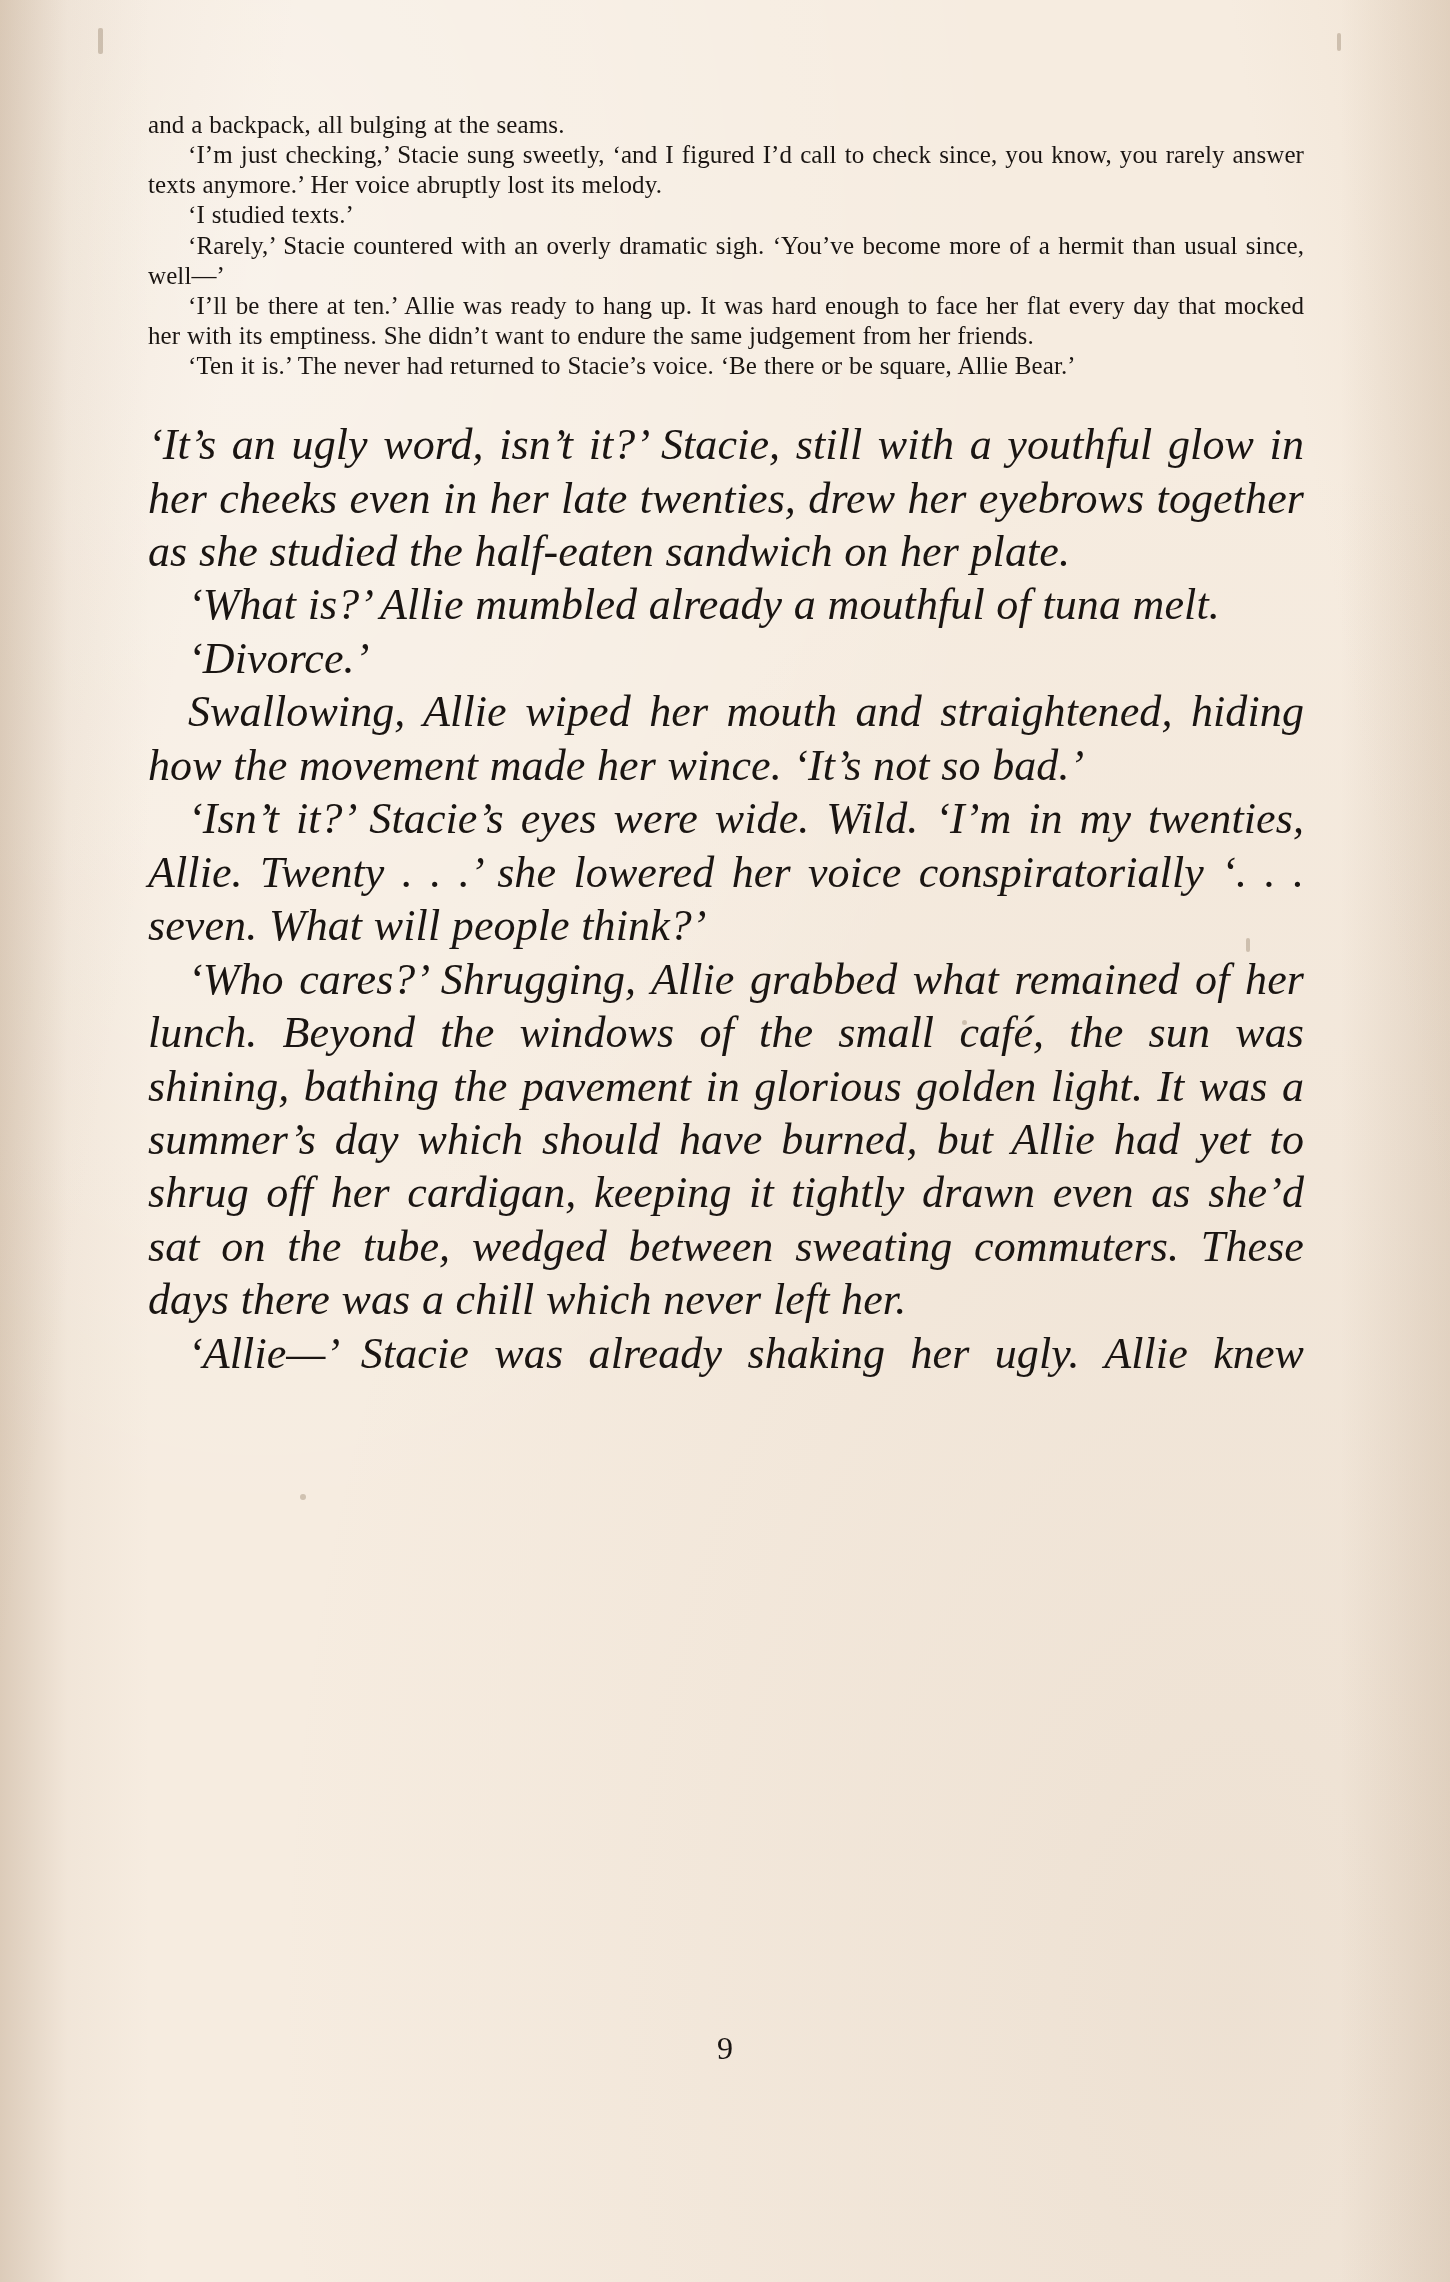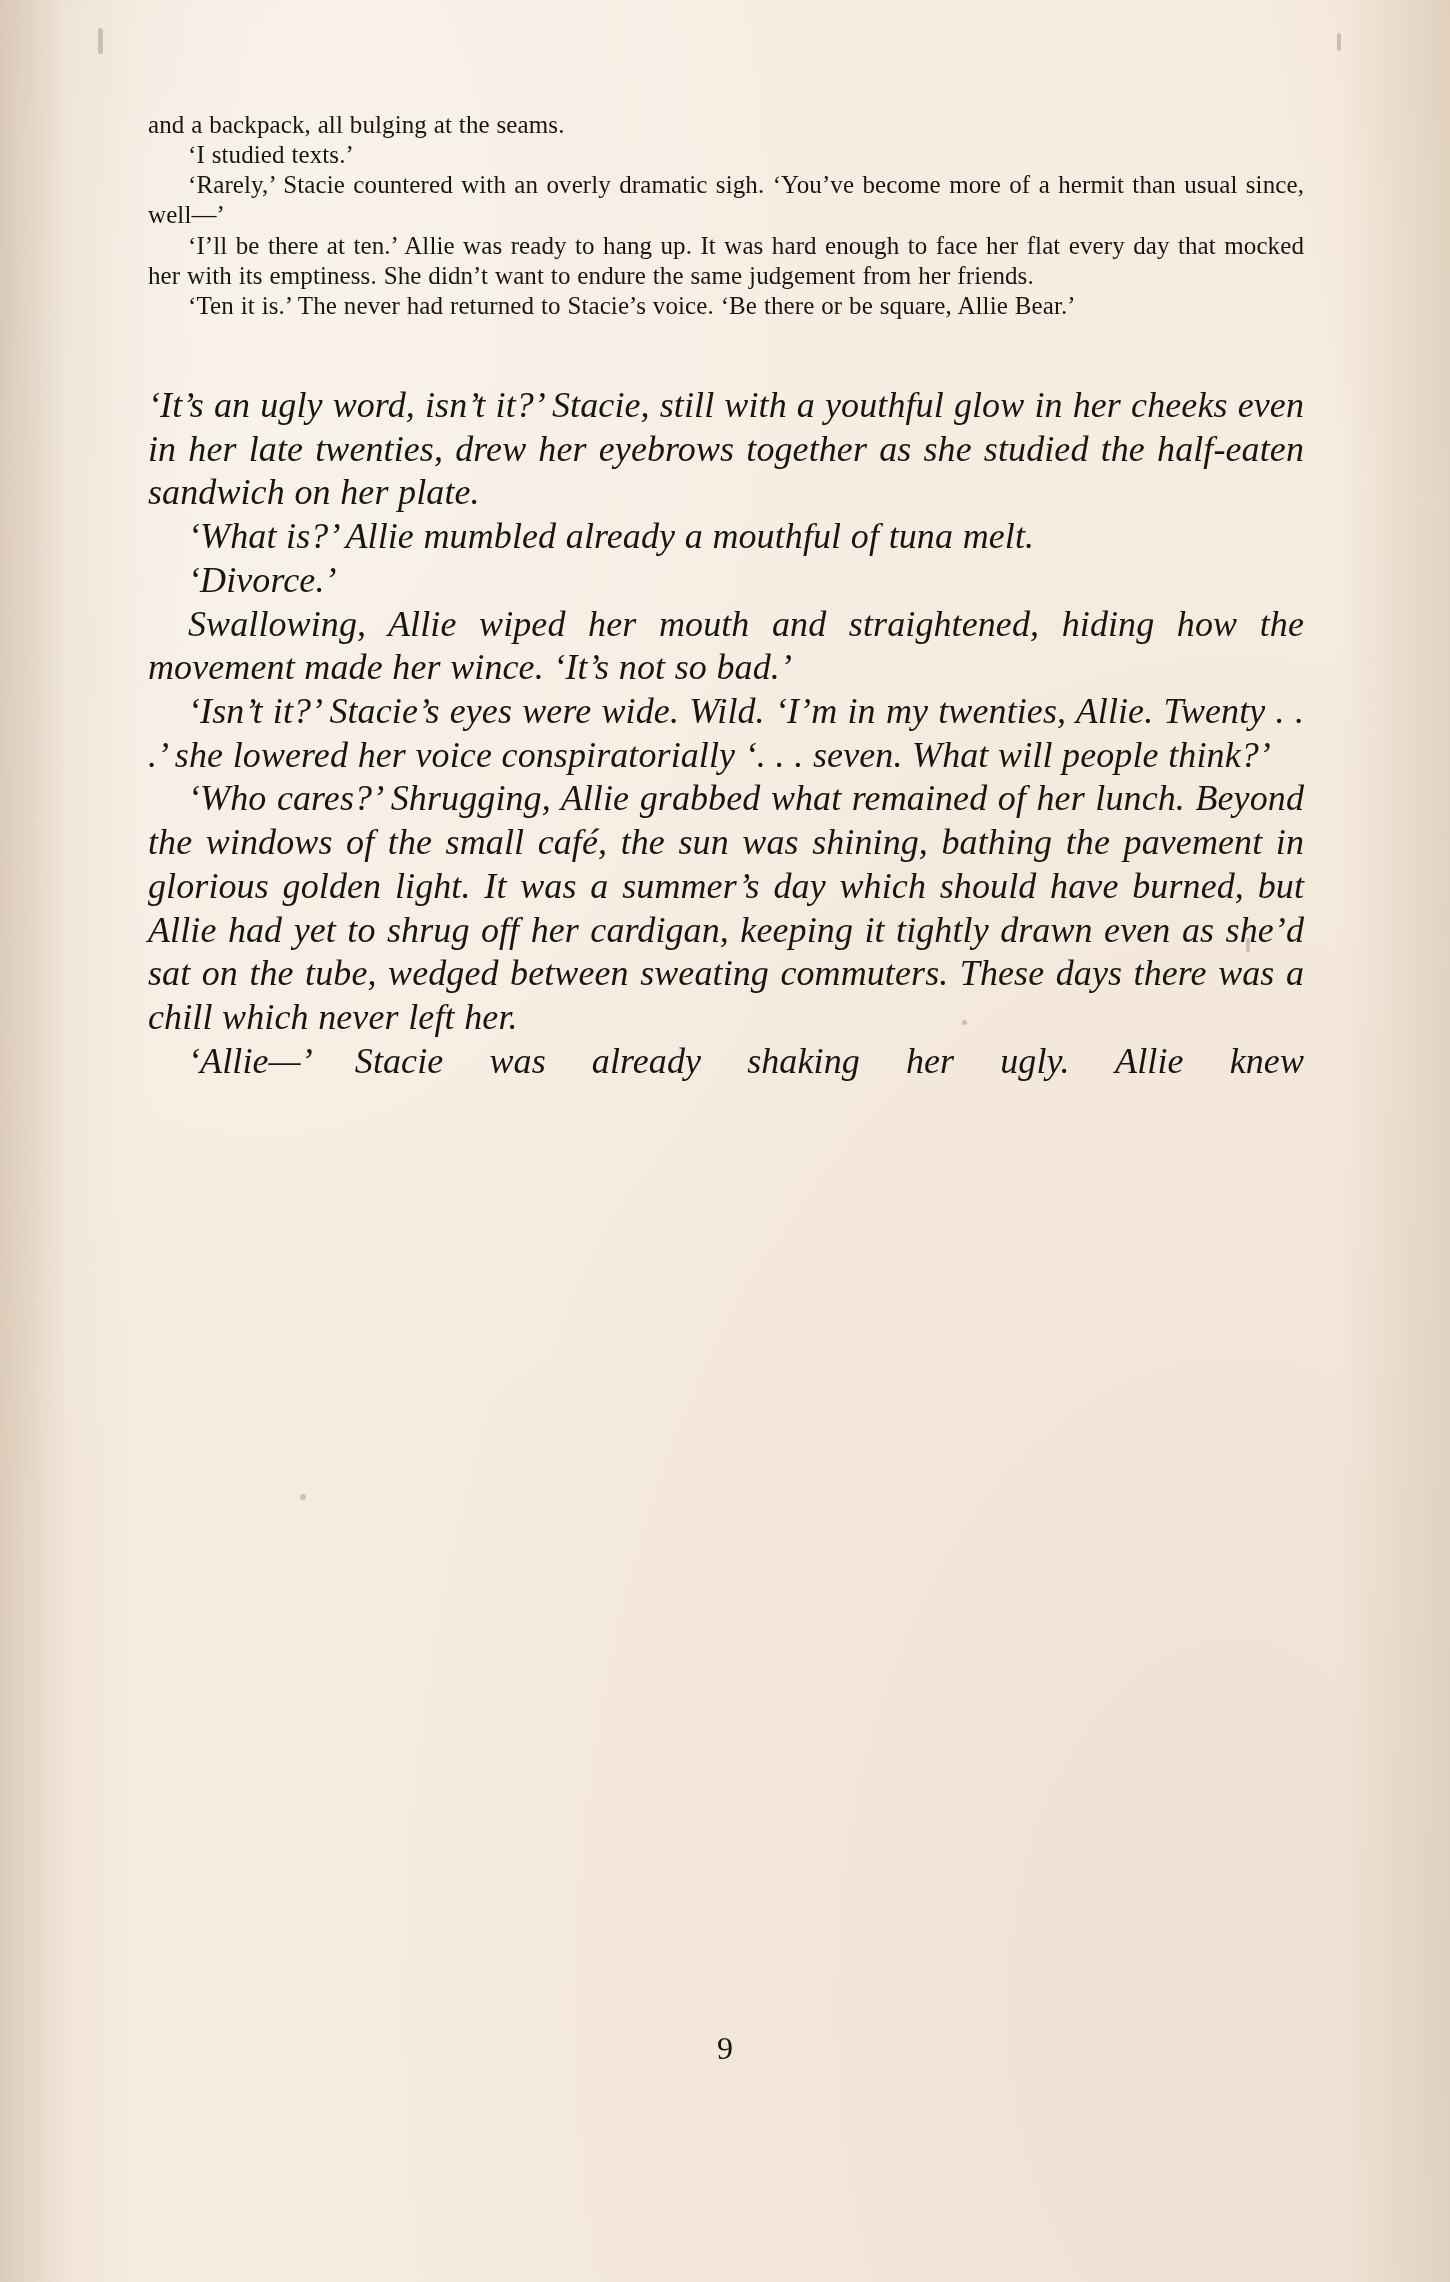--- a/index.html
+++ b/index.html
@@ -69,22 +69,22 @@
   }
   .block p.indent {
     text-indent: 40px;
   }
 
   .block-roman {
     font-style: normal;
   }
   .block-italic {
     font-style: italic;
-    margin-top: 63px;
-    font-size: 36px;
+    margin-top: 37px;
+    font-size: 44px;
     line-height: 1.215;
   }
 
   
   .j-all {
     text-align: justify;
   }
   .j-all::after {
     content: "";
     display: inline-block;
@@ -111,20 +111,21 @@
 <div class="speck" style="left:98px;top:28px;width:5px;height:26px;border-radius:2px;"></div>
 <div class="speck" style="left:1337px;top:33px;width:4px;height:18px;border-radius:2px;"></div>
 <div class="speck" style="left:300px;top:1494px;width:6px;height:6px;"></div>
 <div class="speck" style="left:962px;top:1020px;width:5px;height:5px;"></div>
 <div class="speck" style="left:1246px;top:938px;width:4px;height:14px;border-radius:2px;"></div>
 
 <div class="page">
 
   <section class="block block-roman">
     <p>and a backpack, all bulging at the seams.</p>
+    <p class="indent">‘I’m just checking,’ Stacie sung sweetly, ‘and I figured I’d call to check since, you know, you rarely answer texts anymore.’ Her voice abruptly lost its melody.</p>
     <p class="indent">‘I studied texts.’</p>
     <p class="indent">‘Rarely,’ Stacie countered with an overly dramatic sigh. ‘You’ve become more of a hermit than usual since, well—’</p>
     <p class="indent">‘I’ll be there at ten.’ Allie was ready to hang up. It was hard enough to face her flat every day that mocked her with its emptiness. She didn’t want to endure the same judgement from her friends.</p>
     <p class="indent">‘Ten it is.’ The never had returned to Stacie’s voice. ‘Be there or be square, Allie Bear.’</p>
   </section>
 
   <section class="block block-italic">
     <p>‘It’s an ugly word, isn’t it?’ Stacie, still with a youthful glow in her cheeks even in her late twenties, drew her eyebrows together as she studied the half-eaten sandwich on her plate.</p>
     <p class="indent">‘What is?’ Allie mumbled already a mouthful of tuna melt.</p>
     <p class="indent">‘Divorce.’</p>

